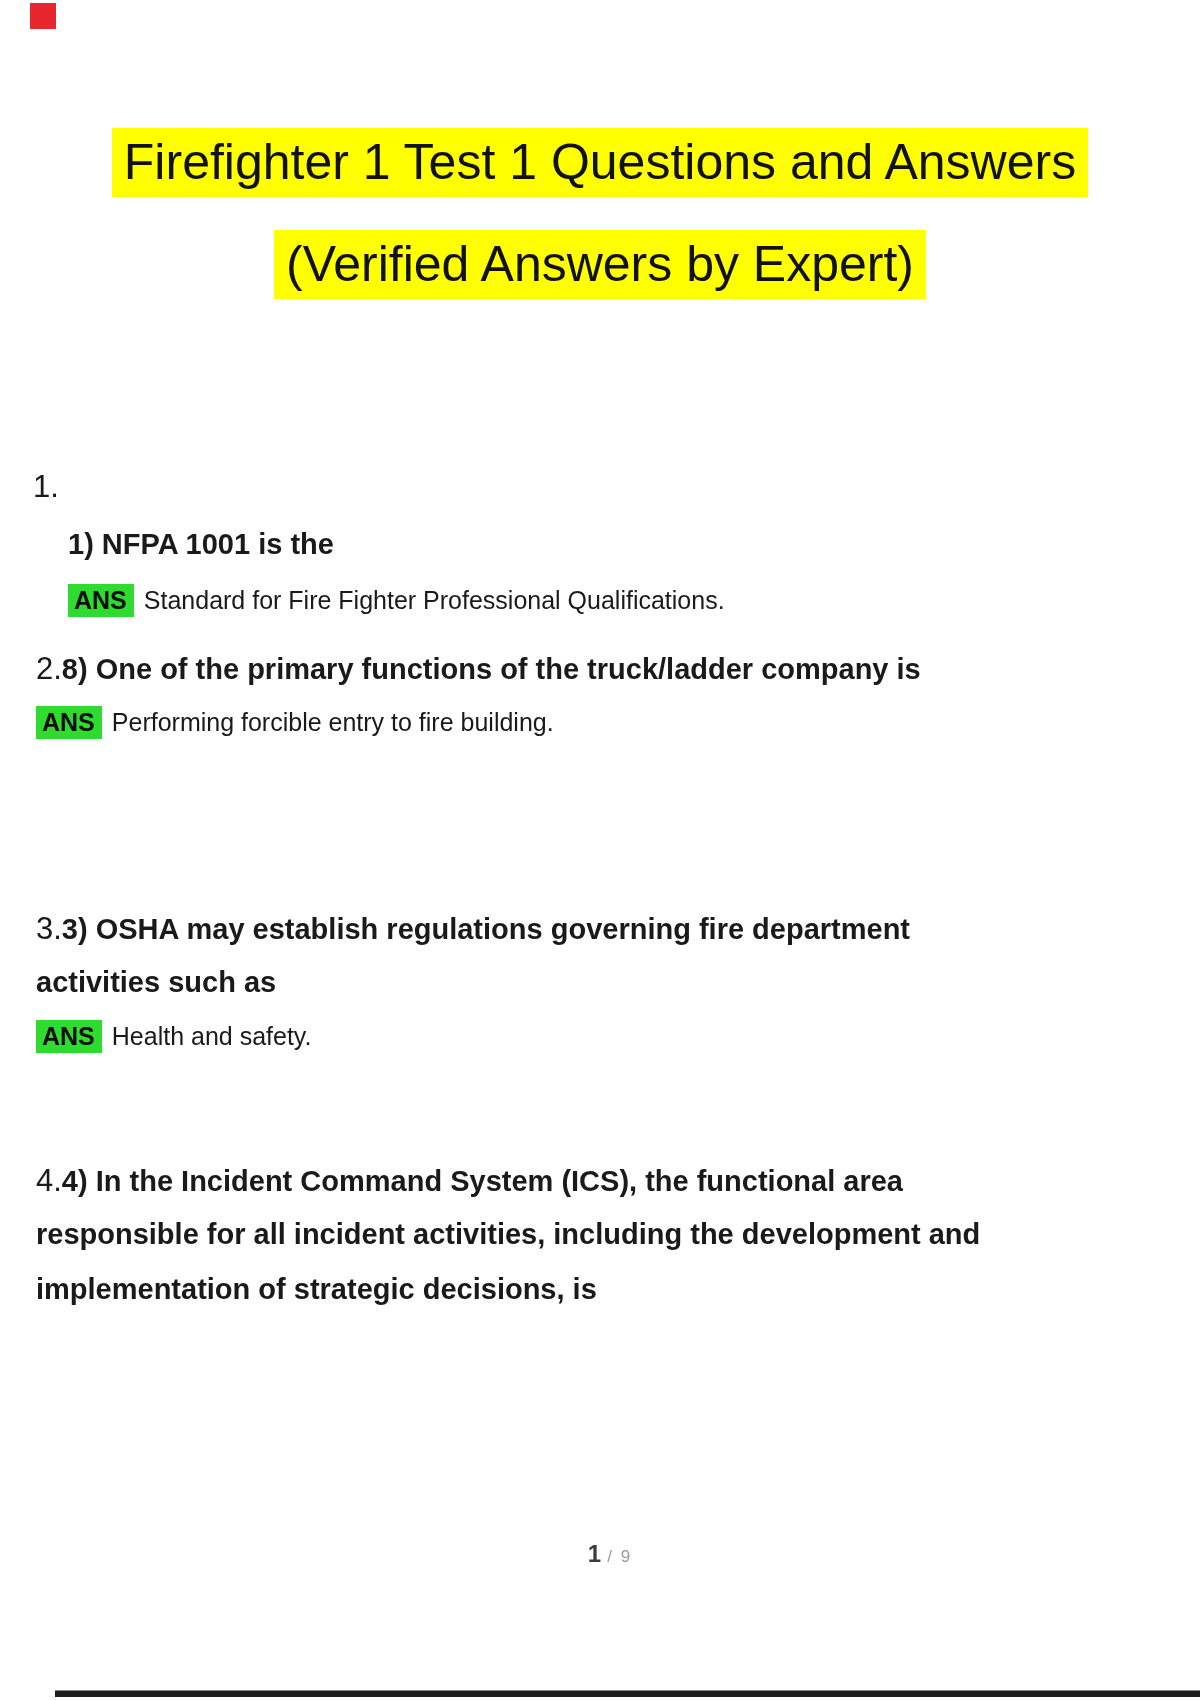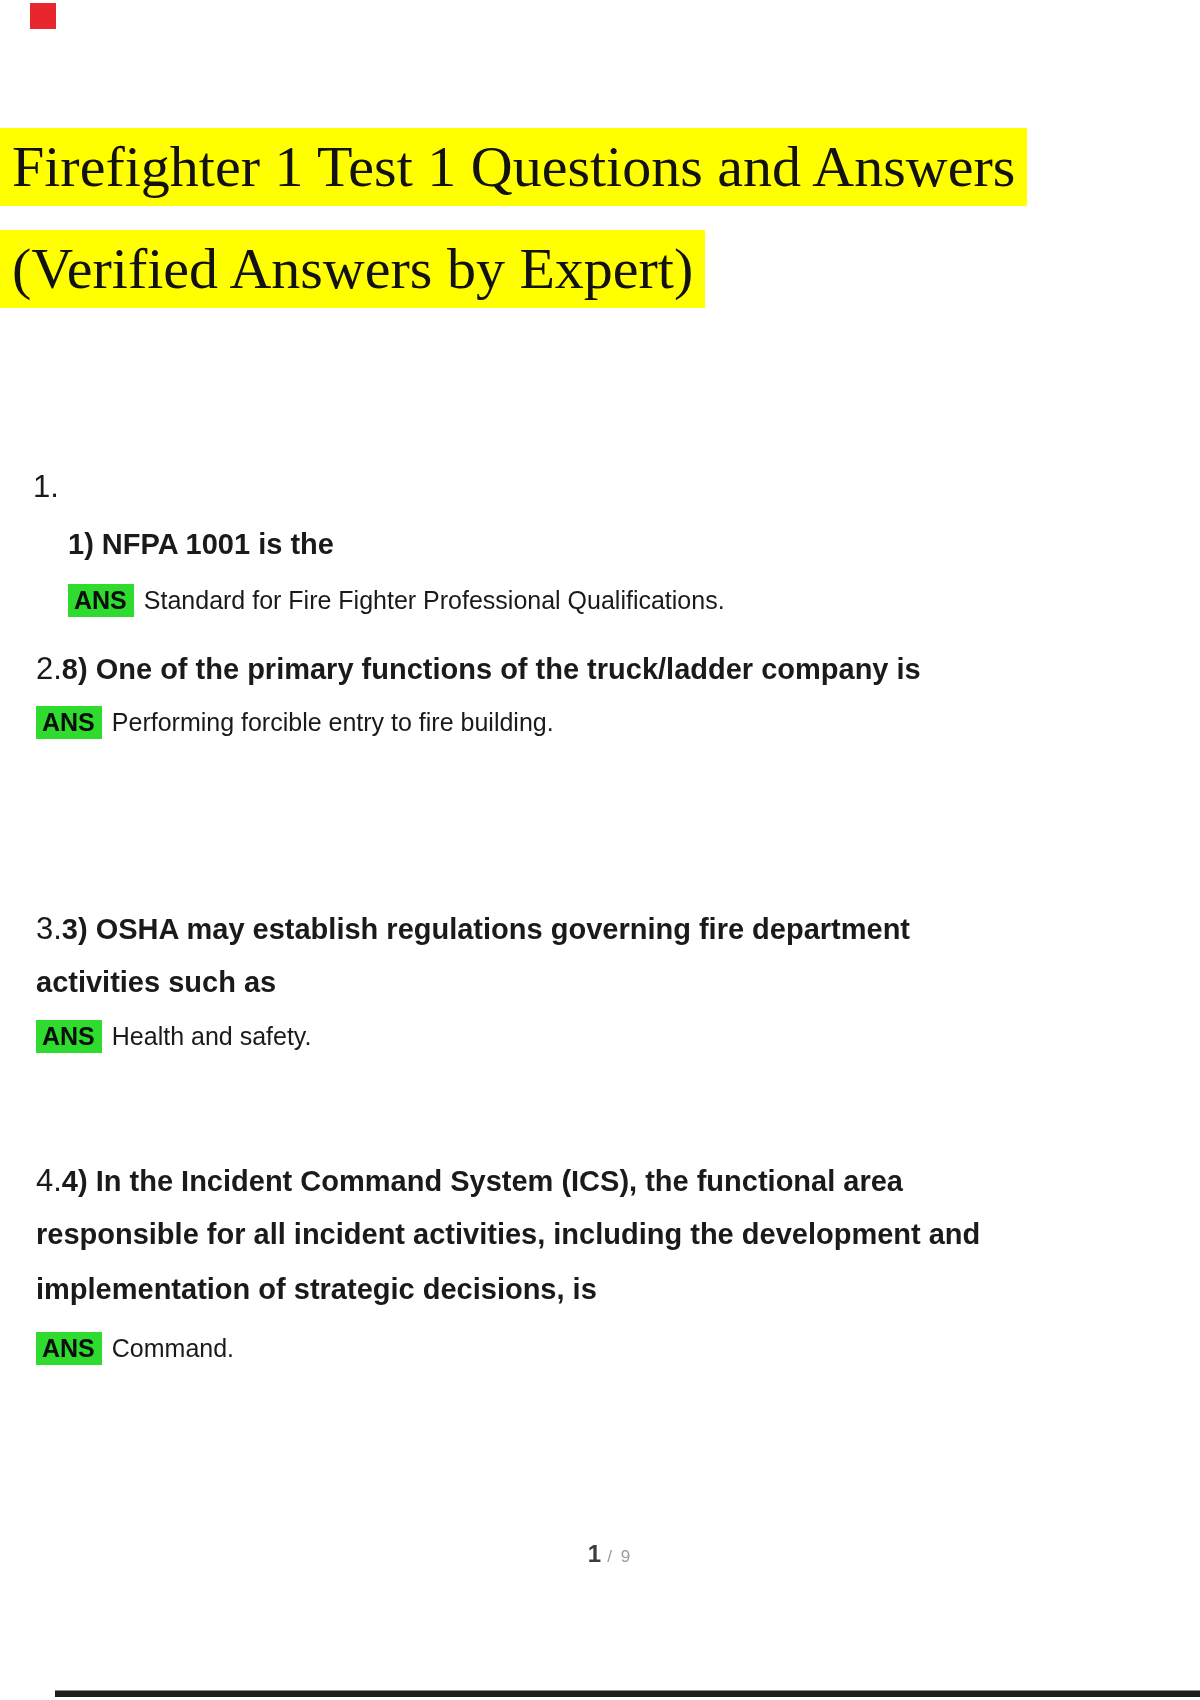--- a/index.html
+++ b/index.html
@@ -13,23 +13,23 @@
   .page{position:absolute;inset:0;background:#ffffff;}
 
   
   .corner-mark{
     position:absolute;left:30px;top:3px;width:26px;height:26px;
     background:#e8262d;
   }
 
   
   .title-line{
-    position:absolute;left:0;width:1200px;
-    font-family:Liberation Serif, serif;
-    font-size:58px;color:#121212;white-space:nowrap;
+    position:absolute;left:0;width:1200px;text-align:center;
+    font-family:Liberation Sans, sans-serif;
+    font-size:50px;color:#121212;white-space:nowrap;
   }
   .title-line.l1{top:128px;}
   .title-line.l2{top:230px;}
   .hl{
     background:#ffff00;
     padding:5px 12px;
     display:inline-block;
     line-height:1.18;
   }
 
@@ -101,23 +101,20 @@
   <div class="line qtext" style="top:965px;left:36px;">activities such as</div>
   <div class="line ansline" style="top:1020px;left:36px;">
     <span class="ansbadge">ANS</span><span class="answer">Health and safety.</span>
   </div>
 
   <div class="line" style="top:1162px;left:36px;">
     <span class="num">4.</span><span class="qtext">4) In the Incident Command System (ICS), the functional area</span>
   </div>
   <div class="line qtext" style="top:1272px;left:36px;">implementation of strategic decisions, is</div>
   <div class="line qtext" style="top:1217px;left:36px;">responsible for all incident activities, including the development and</div>
-  <div class="line ansline" style="top:1332px;left:36px;">
-    <span class="ansbadge">ANS</span><span class="answer">Command.</span>
-  </div>
 
   <div class="footer">
     <span class="pg-cur">1</span><span class="pg-rest">/ 9</span>
   </div>
 
   <div class="bottom-bar"></div>
 
 </div>
 
 </body></html>

